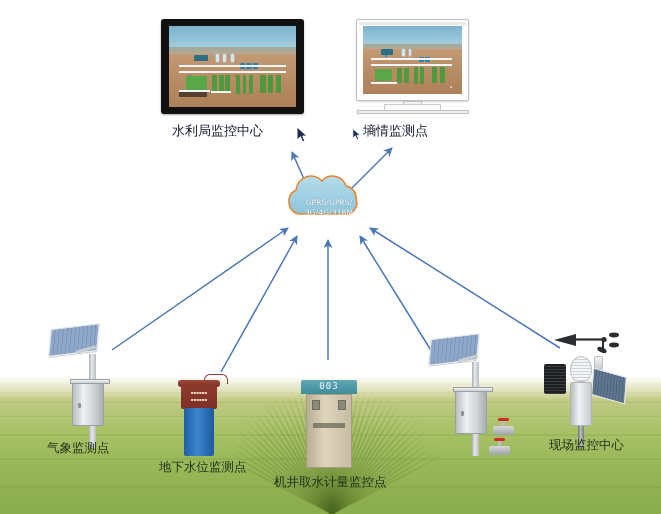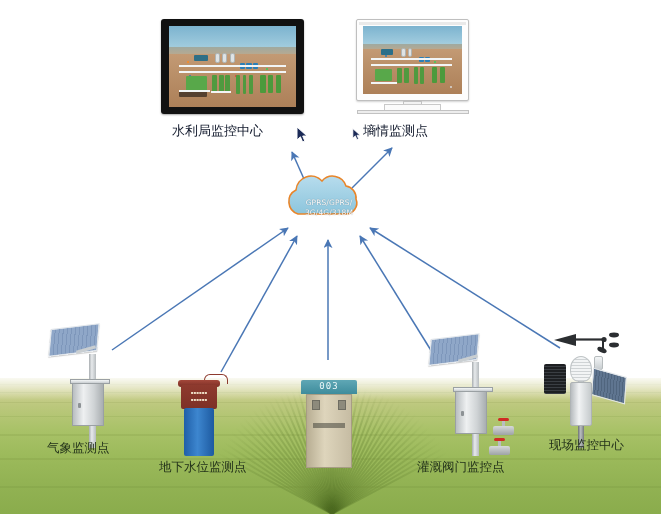--- a/index.html
+++ b/index.html
@@ -344,20 +344,21 @@
   <div class="device" style="left:301px;top:380px;width:56px;height:76px;">
     <div class="kiosk-roof" style="left:0px;top:0px;width:56px;height:14px;">
       <div class="num">003</div>
     </div>
     <div class="kiosk-body" style="left:5px;top:14px;width:46px;height:74px;">
       <div class="kiosk-win" style="left:5px;top:5px;width:8px;height:10px;"></div>
       <div class="kiosk-win" style="left:31px;top:5px;width:8px;height:10px;"></div>
       <div class="plate" style="top:28px;"></div>
     </div>
   </div>
+  <div class="cap-field" style="left:274px;top:474px;">机井取水计量监控点</div>
 
   <div class="device" style="left:424px;top:334px;width:106px;height:122px;">
     <div class="pole" style="left:48px;top:28px;width:7px;height:94px;"></div>
     <div class="solar" style="left:6px;top:2px;width:48px;height:27px;
          transform:skewX(-12deg) rotate(-7deg);"></div>
     <div class="solar-arm" style="left:34px;top:23px;width:20px;height:3px;transform:rotate(-16deg);"></div>
     <div class="cabinet" style="left:31px;top:56px;width:32px;height:44px;">
       <div class="lid"></div>
       <div class="latch" style="left:5px;top:20px;"></div>
     </div>
@@ -367,21 +368,20 @@
       <div class="vstem" style="left:12px;top:3px;width:3px;height:5px;"></div>
       <div class="vbody" style="left:3px;top:8px;width:21px;height:9px;"></div>
     </div>
 
     <div class="valve" style="left:62px;top:104px;width:26px;height:22px;">
       <div class="vhandle" style="left:8px;top:0px;width:11px;height:3px;"></div>
       <div class="vstem" style="left:12px;top:3px;width:3px;height:5px;"></div>
       <div class="vbody" style="left:3px;top:8px;width:21px;height:9px;"></div>
     </div>
   </div>
-  <div class="cap-field" style="left:417px;top:459px;">灌溉阀门监控点</div>
 
   <div class="device" style="left:536px;top:324px;width:96px;height:124px;">
     <div class="ws-mast" style="left:42px;top:34px;width:6px;height:90px;"></div>
 
     <svg class="ws-vane" style="left:16px;top:2px;width:72px;height:34px;" viewBox="0 0 72 34">
       <path d="M2,14 L24,8 L24,20 Z" fill="#2b2e31"></path>
       <rect x="23" y="12.4" width="28" height="2.2" fill="#2b2e31"></rect>
       <circle cx="52" cy="13.5" r="2.6" fill="#2b2e31"></circle>
       <g fill="#2b2e31">
         <ellipse cx="62" cy="9" rx="5" ry="2.4"></ellipse>

